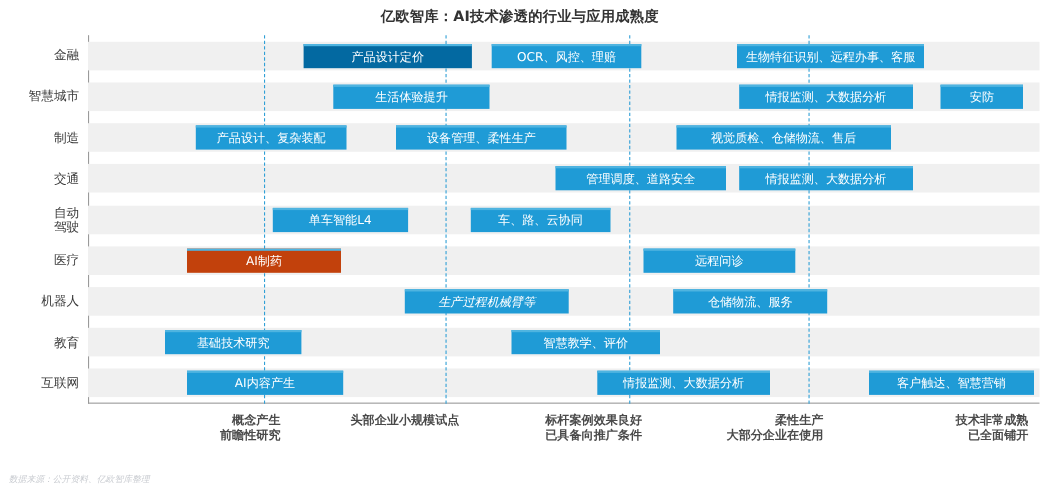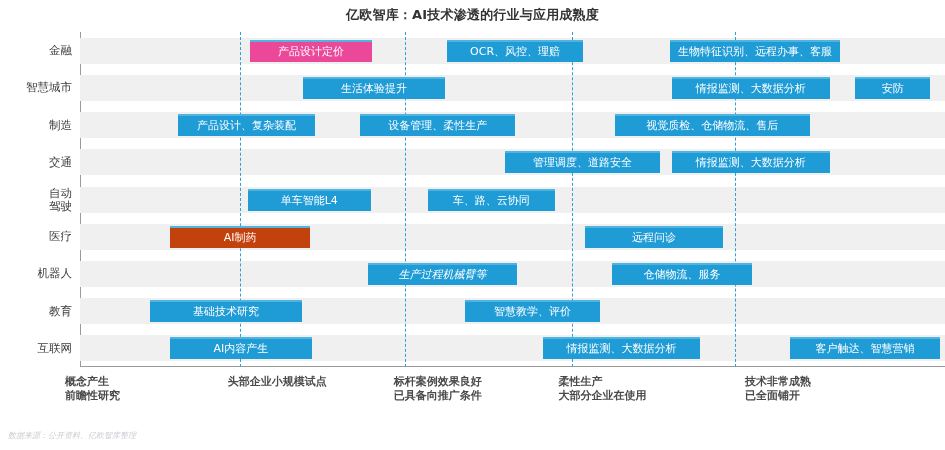--- a/index.html
+++ b/index.html
@@ -67,21 +67,21 @@
     font-size:11px;
     line-height:20px;
     text-align:center;
     white-space:nowrap;
     overflow:hidden;
   }
 
   
   .stage-caption{
     position:absolute;
-    text-align:left;
+    text-align:right;
     font-size:11px;color:#4a4a4a;
     line-height:14px;
     font-weight:bold;
   }
   .stage-caption span{display:block;}
 
   
   .source-note{
     position:absolute;left:8px;top:430px;
     font-size:8px;color:#c9ccd1;
@@ -106,38 +106,38 @@
       <div class="row-band" style="top: 117.278px;"></div>
       <div class="row-band" style="top: 154.5px;"></div>
       <div class="row-band" style="top: 191.722px;"></div>
       <div class="row-band" style="top: 228.944px;"></div>
       <div class="row-band" style="top: 266.167px;"></div>
       <div class="row-band" style="top: 303.389px;"></div>
       <div class="divider" style="left: 160.025px;"></div>
       <div class="divider" style="left: 325.24px;"></div>
       <div class="divider" style="left: 492.185px;"></div>
       <div class="divider" style="left: 654.805px;"></div>
-      <div class="bar" style="left: 170px; width: 122px; top: 7.61111px; background: #ec4899; border-top-color: rgb(79, 180, 224);">产品设计定价</div>
+      <div class="bar" style="left: 196px; width: 153px; top: 7.61111px; background: #0369a1; border-top-color: rgb(79, 180, 224);">产品设计定价</div>
       <div class="bar" style="left: 589.93px; width: 170.405px; top: 7.61111px; background: rgb(31, 155, 214); border-top-color: rgb(79, 180, 224);">生物特征识别、远程办事、客服</div>
       <div class="bar" style="left: 366.76px; width: 136.67px; top: 7.61111px; background: rgb(31, 155, 214); border-top-color: rgb(79, 180, 224);">OCR、风控、理赔</div>
       <div class="bar" style="left: 223.17px; width: 141.86px; top: 44.8333px; background: rgb(31, 155, 214); border-top-color: rgb(79, 180, 224);">生活体验提升</div>
       <div class="bar" style="left: 591.66px; width: 158.295px; top: 44.8333px; background: rgb(31, 155, 214); border-top-color: rgb(79, 180, 224);">情报监测、大数据分析</div>
       <div class="bar" style="left: 775.04px; width: 75.255px; top: 44.8333px; background: rgb(31, 155, 214); border-top-color: rgb(79, 180, 224);">安防</div>
       <div class="bar" style="left: 97.745px; width: 137.535px; top: 82.0556px; background: rgb(31, 155, 214); border-top-color: rgb(79, 180, 224);">产品设计、复杂装配</div>
       <div class="bar" style="left: 280.26px; width: 154.835px; top: 82.0556px; background: rgb(31, 155, 214); border-top-color: rgb(79, 180, 224);">设备管理、柔性生产</div>
       <div class="bar" style="left: 534.57px; width: 195.49px; top: 82.0556px; background: rgb(31, 155, 214); border-top-color: rgb(79, 180, 224);">视觉质检、仓储物流、售后</div>
       <div class="bar" style="left: 424.715px; width: 155.7px; top: 119.278px; background: rgb(31, 155, 214); border-top-color: rgb(79, 180, 224);">管理调度、道路安全</div>
       <div class="bar" style="left: 591.66px; width: 158.295px; top: 119.278px; background: rgb(31, 155, 214); border-top-color: rgb(79, 180, 224);">情报监测、大数据分析</div>
       <div class="bar" style="left: 167.81px; width: 123px; top: 156.5px; background: rgb(31, 155, 214); border-top-color: rgb(79, 180, 224);">单车智能L4</div>
       <div class="bar" style="left: 347.73px; width: 127.155px; top: 156.5px; background: rgb(31, 155, 214); border-top-color: rgb(79, 180, 224);">车、路、云协同</div>
       <div class="bar" style="left: 89.96px; width: 140.13px; top: 193.722px; background: #c2410c; border-top-color: rgb(79, 180, 224);">AI制药</div>
       <div class="bar" style="left: 505.16px; width: 137.535px; top: 193.722px; background: rgb(31, 155, 214); border-top-color: rgb(79, 180, 224);">远程问诊</div>
       <div class="bar" style="left: 288.045px; width: 148.78px; top: 230.944px; background: rgb(31, 155, 214); border-top-color: rgb(79, 180, 224); font-style: italic;">生产过程机械臂等</div>
       <div class="bar" style="left: 531.975px; width: 140.13px; top: 230.944px; background: rgb(31, 155, 214); border-top-color: rgb(79, 180, 224);">仓储物流、服务</div>
-      <div class="bar" style="left: 70.065px; width: 152px; top: 268.167px; background: rgb(31, 155, 214); border-top-color: rgb(79, 180, 224);">基础技术研究</div>
+      <div class="bar" style="left: 70.065px; width: 124px; top: 268.167px; background: rgb(31, 155, 214); border-top-color: rgb(79, 180, 224);">基础技术研究</div>
       <div class="bar" style="left: 384.925px; width: 134.94px; top: 268.167px; background: rgb(31, 155, 214); border-top-color: rgb(79, 180, 224);">智慧教学、评价</div>
       <div class="bar" style="left: 89.96px; width: 141.86px; top: 305.389px; background: rgb(31, 155, 214); border-top-color: rgb(79, 180, 224);">AI内容产生</div>
       <div class="bar" style="left: 462.775px; width: 157.43px; top: 305.389px; background: rgb(31, 155, 214); border-top-color: rgb(79, 180, 224);">情报监测、大数据分析</div>
       <div class="bar" style="left: 710.165px; width: 149.645px; top: 305.389px; background: rgb(31, 155, 214); border-top-color: rgb(79, 180, 224);">客户触达、智慧营销</div>
     </div>
 
   <div id="cat-labels">
       <div class="cat-label" style="top: 44.1111px;">
         <span>金融</span>
       </div>

